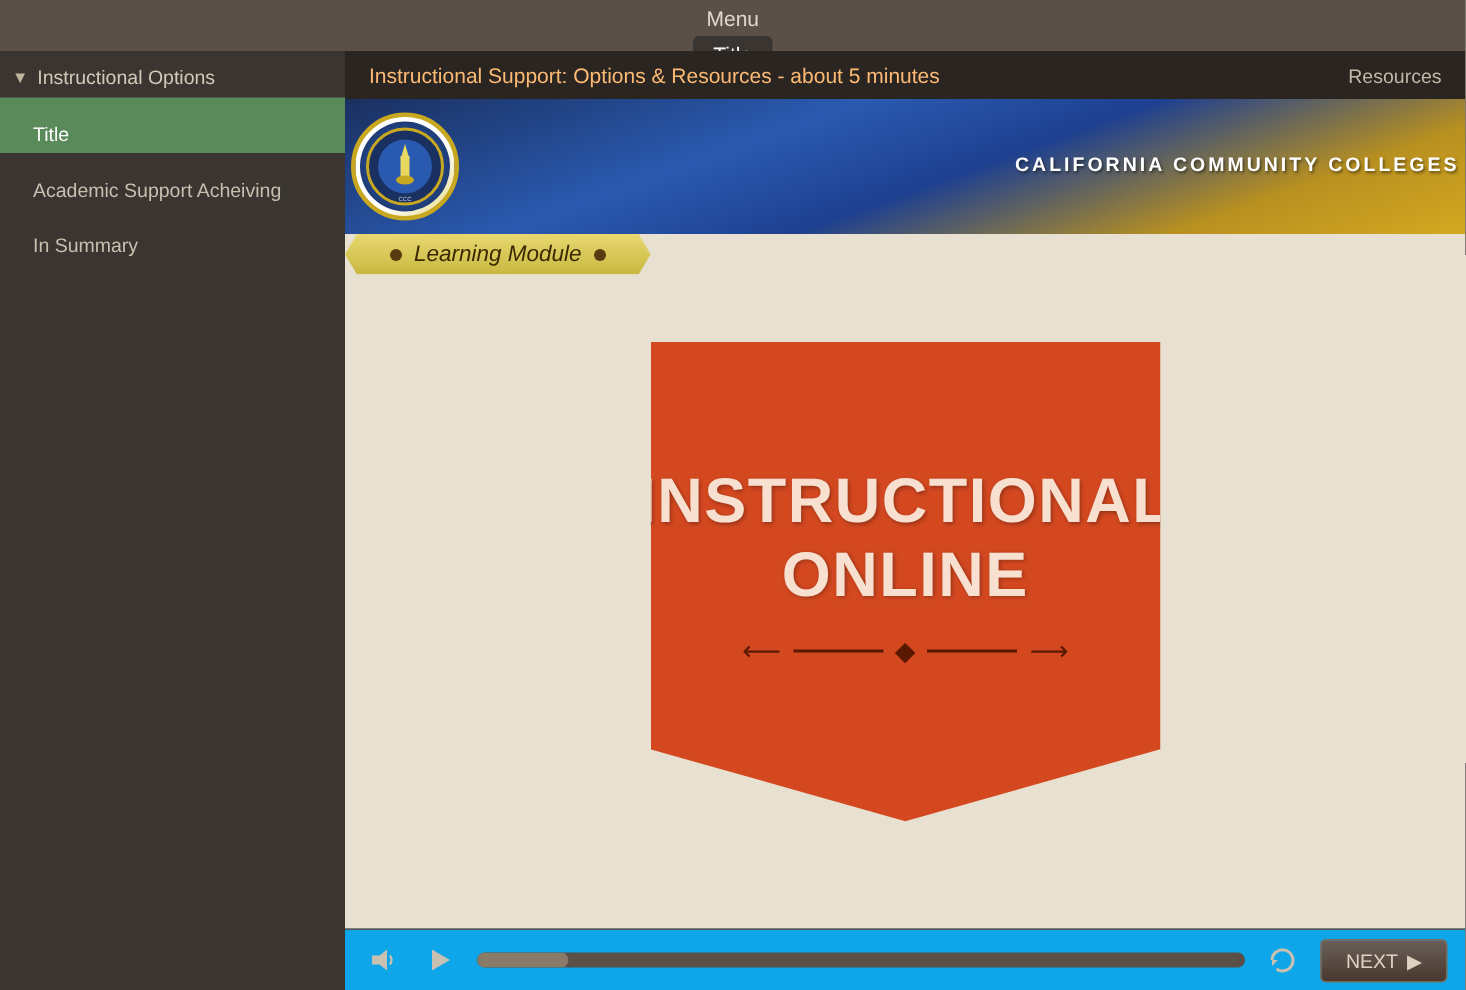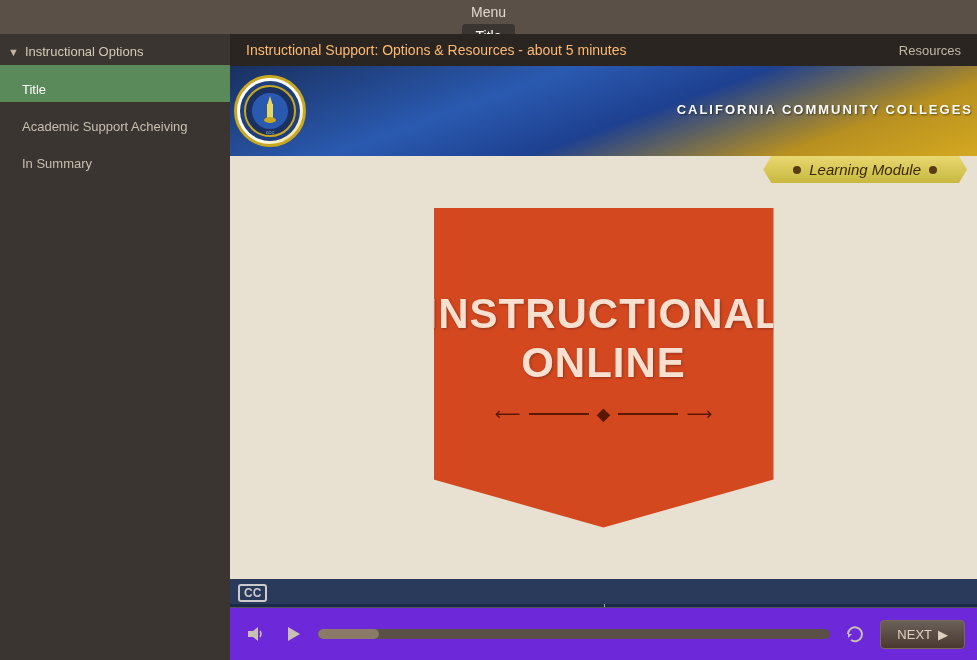--- a/index.html
+++ b/index.html
@@ -215,21 +215,21 @@
       background: #e8e0d0;
       overflow: hidden;
     }
 
     .banner-wrapper {
       position: absolute;
       top: 0;
       left: 0;
       right: 10px;
       display: flex;
-      justify-content: flex-end;
+      justify-content: flex-start;
       z-index: 3;
     }
 
     .learning-module-wrapper {
       background: linear-gradient(to bottom, #e8d870, #c8b840);
       padding: 5px 30px;
       clip-path: polygon(8px 0%, calc(100% - 8px) 0%, 100% 50%, calc(100% - 8px) 100%, 8px 100%, 0% 50%);
       font-style: italic;
       color: #3a2800;
       font-size: 15px;
@@ -316,22 +316,22 @@
       position: absolute;
       left: 50%;
       top: 0;
       bottom: 0;
       width: 1px;
       background: #aaa;
     }
 
     
     .controls-bar {
-      background: #6d28d9;
-      height: 53px;
+      background: #0ea5e9;
+      height: 41px;
       display: flex;
       align-items: center;
       padding: 0 12px;
       gap: 10px;
       flex-shrink: 0;
       border-top: 1px solid #555;
     }
 
     .ctrl-btn {
       background: none;
@@ -455,26 +455,20 @@
 
                 <span>⟵</span>
                 <div class="deco-line"></div>
                 <span>◆</span>
                 <div class="deco-line"></div>
                 <span>⟶</span>
               </div>
             </div>
           </div>
 
-          <div class="slide-bottom">
-            <div class="cc-badge">CC</div>
-            <div class="progress-line">
-              <div class="progress-marker"></div>
-            </div>
-          </div>
 
         </div>
       </div>
     </div>
 
     <div class="controls-bar">
 
       <button class="ctrl-btn">
         <svg width="20" height="20" viewBox="0 0 20 20">
           <polygon points="2,7 7,7 12,3 12,17 7,13 2,13" fill="#c8c0b0"></polygon>

